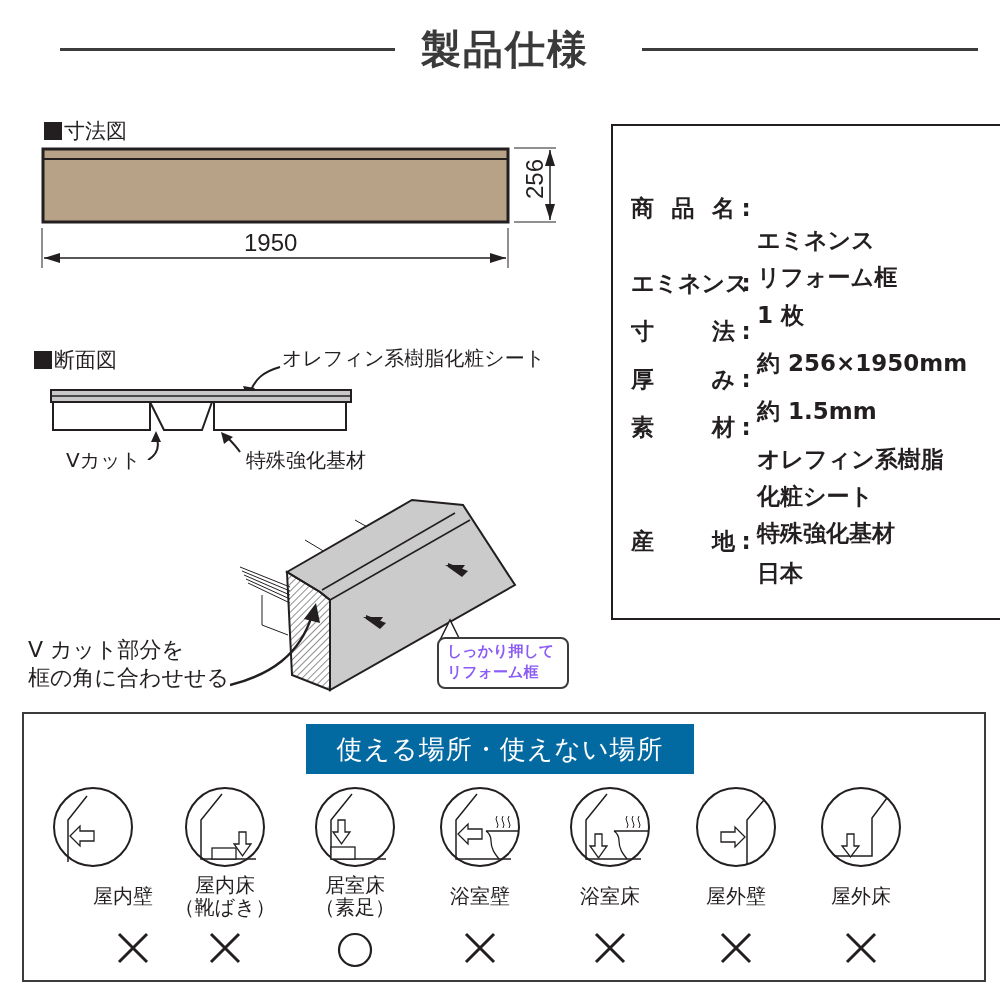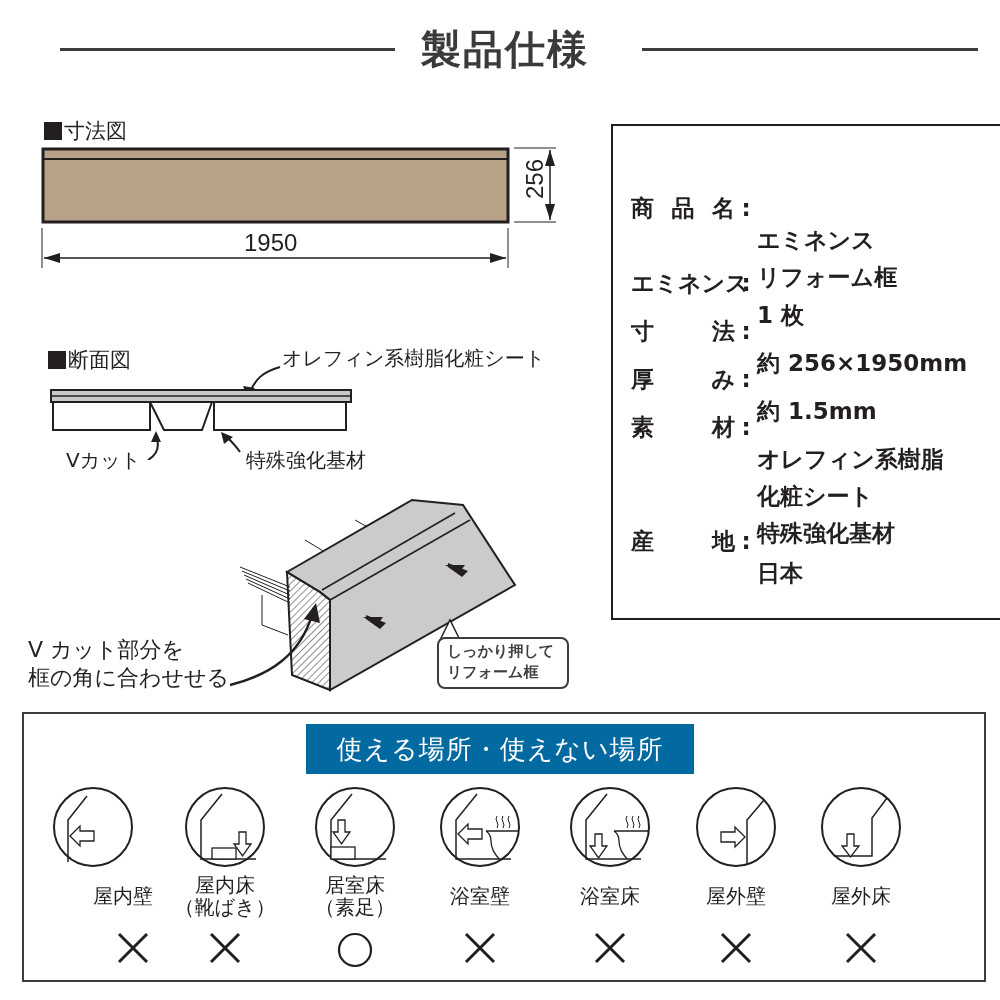--- a/index.html
+++ b/index.html
@@ -29,21 +29,21 @@
   .usage-title { position:absolute; left:306px; top:724px; width:388px; height:50px;
                  background:#0369a1; color:#ffffff; font-size:26px; line-height:50px;
                  text-align:center; letter-spacing:1px; }
   .use-item { position:absolute; top:786px; width:120px; text-align:center; }
   .use-icon { display:block; margin:0 auto; }
   .use-label { font-size:20px; line-height:22px; height:48px; display:flex; flex-direction:column;
                justify-content:center; margin-top:4px; }
   .use-mark { margin-top:8px; height:46px; }
   .bubble { position:absolute; left:437px; top:637px; width:132px; height:52px;
             border:2px solid #3c3c3c; border-radius:8px; background:#fff; box-sizing:border-box;
-            font-size:15px; line-height:21px; padding:2px 0 0 8px; font-weight:bold; color:#404040; }
+            font-size:15px; line-height:21px; padding:2px 0 0 8px; font-weight:bold; color:#8b5cf6; }
 </style>
 </head>
 <body>
 
 <div class="hdr-line" style="left:60px;width:335px;"></div>
 <div class="hdr-title">製品仕様</div>
 <div class="hdr-line" style="left:642px;width:336px;"></div>
 
 <div class="sec-label" style="left:44px;top:118px;text-align:right;">
   <span class="sq"></span><span>寸法図</span>
@@ -60,21 +60,21 @@
 
   <line x1="484" y1="8" x2="526" y2="8" stroke="#231f20" stroke-width="1"></line>
   <line x1="484" y1="82" x2="526" y2="82" stroke="#231f20" stroke-width="1"></line>
   <line x1="520" y1="10" x2="520" y2="80" stroke="#231f20" stroke-width="1.5"></line>
   <polygon points="520,10 515,26 525,26" fill="#231f20"></polygon>
   <polygon points="520,80 515,64 525,64" fill="#231f20"></polygon>
 </svg>
 <div class="dim-num" style="left:244px;top:229px;">1950</div>
 <div class="dim-num" style="left:513px;top:165px;transform:rotate(-90deg);transform-origin:center;width:44px;text-align:center;">256</div>
 
-<div class="sec-label" style="left:48px;top:347px;">
+<div class="sec-label" style="left:34px;top:347px;">
   <span class="sq"></span><span>断面図</span>
 </div>
 <div class="callout" style="left:282px;top:346px;">オレフィン系樹脂化粧シート</div>
 <svg class="abs" style="left:40px;top:350px;" width="330" height="110" viewBox="0 0 330 110">
 
   <path d="M240 17 C 222 22, 215 30, 210 42" fill="none" stroke="#231f20" stroke-width="2"></path>
   <polygon points="207,47 203,36 215,38" fill="#231f20"></polygon>
 
   <rect x="11" y="40" width="300" height="12" fill="#c8c8c8" stroke="#231f20" stroke-width="2"></rect>
   <line x1="11" y1="46" x2="311" y2="46" stroke="#231f20" stroke-width="1.5"></line>

